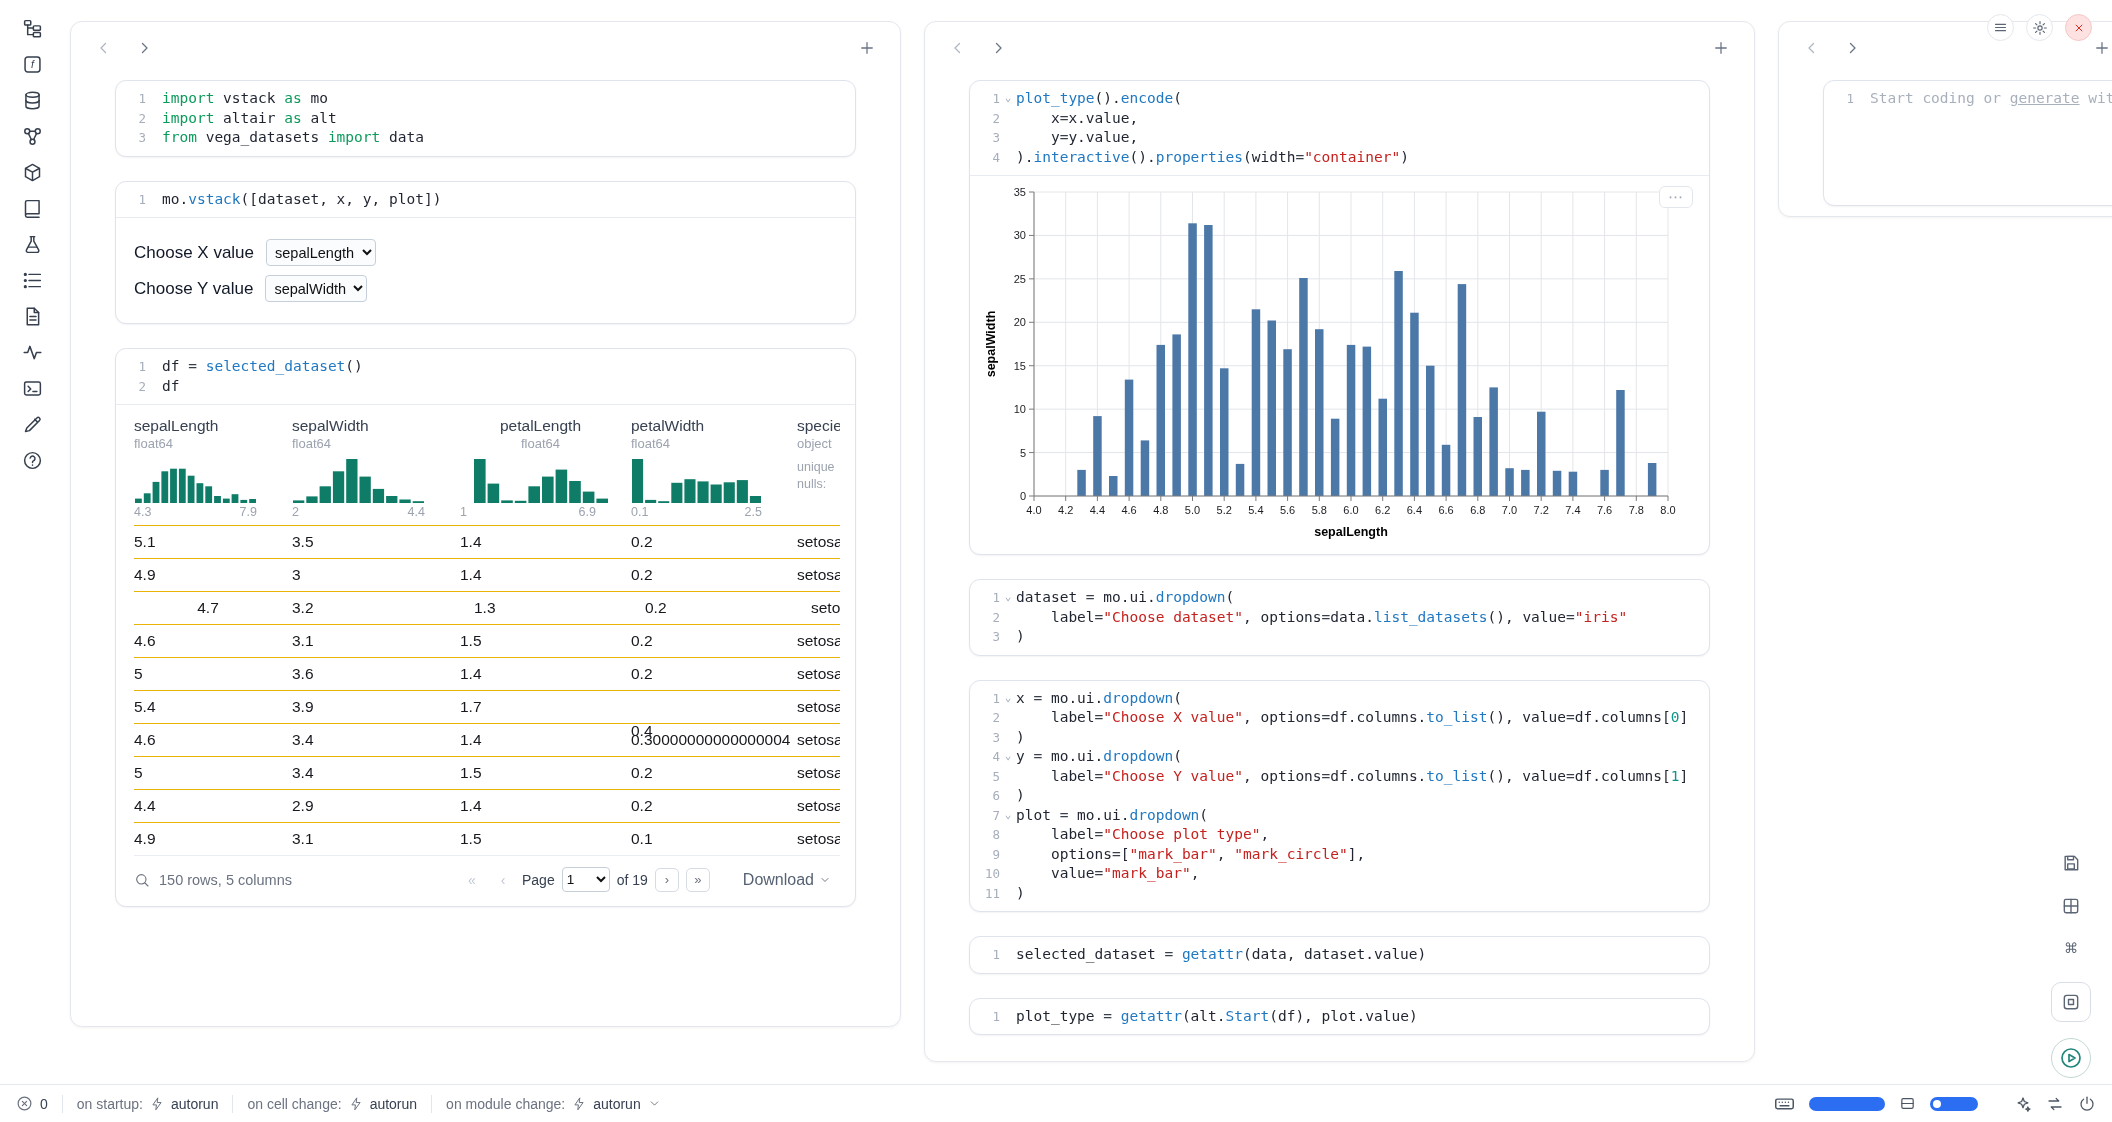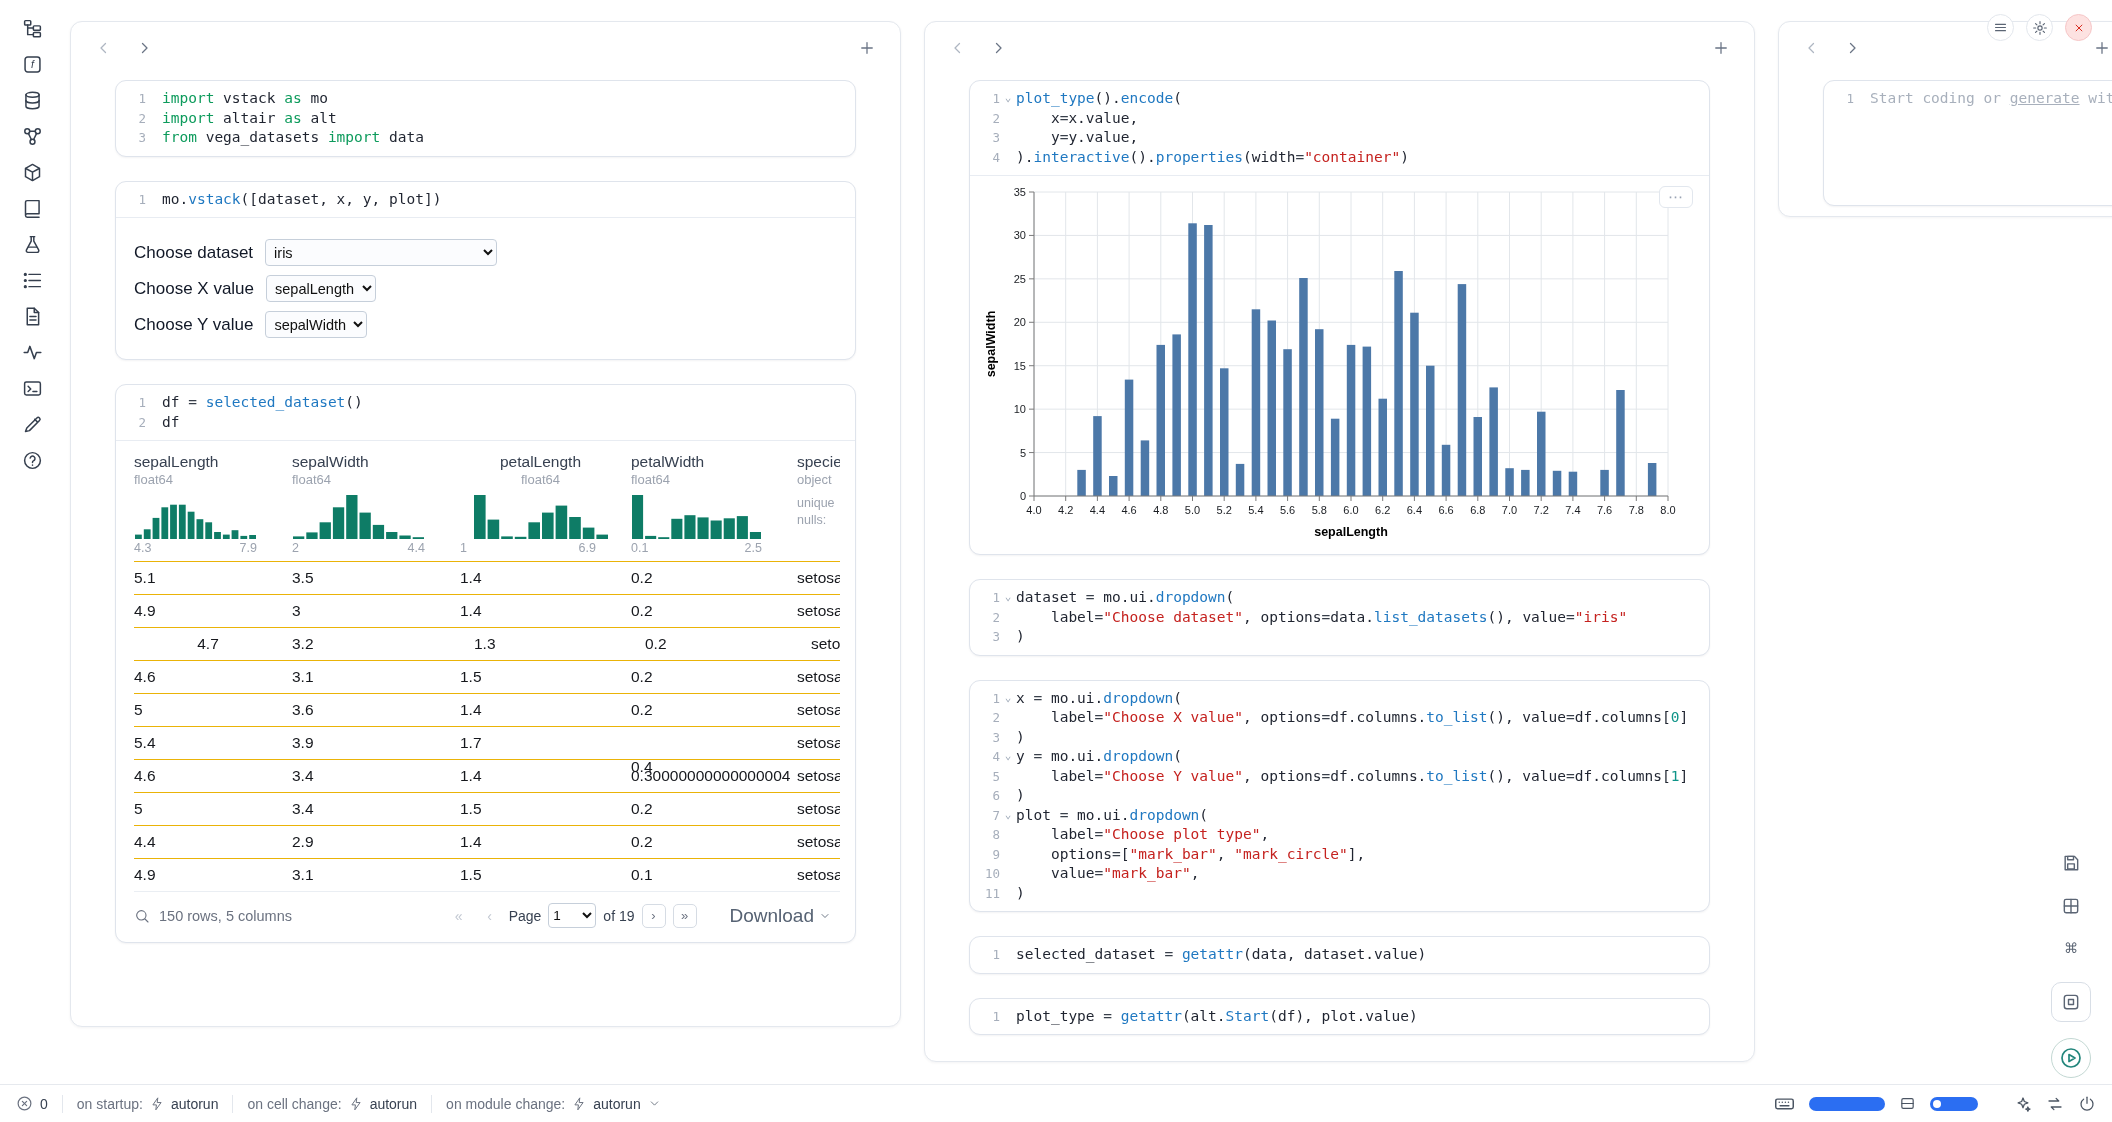--- a/index.html
+++ b/index.html
@@ -62,21 +62,21 @@
   .col-range{display:flex;justify-content:space-between;font-size:12.5px;color:#9ca3af;margin-top:2px;}
   .col-meta{margin-top:8px;font-size:12.5px;color:#9ca3af;line-height:17px;}
   .tbl-rows{border-bottom:1px solid #eaeef3;margin-top:6px;}
   .tbl-row{display:flex;border-top:1px solid #eab308;height:33px;align-items:center;font-size:15.5px;color:#16181d;}
   .tbl-cell{flex:none;overflow:hidden;white-space:nowrap;padding-right:10px;}
   .tbl-foot{display:flex;align-items:center;margin-top:11px;color:#6b7280;font-size:14.5px;gap:9px;}
   .pg{display:flex;align-items:center;gap:7px;margin-left:auto;}
   .pg-btn{width:24px;height:24px;border:1px solid #d6dce4;border-radius:5px;background:#fff;color:#6b7280;font-size:13px;display:flex;align-items:center;justify-content:center;padding:0;}
   .pg-btn.ghost{border:none;color:#c2c8d2;font-size:14px;}
   .pg-label,.pg-of{color:#374151;font-size:14px;}
-  .download{display:flex;align-items:center;gap:5px;color:#566273;font-size:19px;margin-left:18px;background:none;border:none;}
+  .download{display:flex;align-items:center;gap:5px;color:#566273;font-size:16px;margin-left:18px;background:none;border:none;}
 
   
   .chart-out{position:relative;padding:6px 12px 8px;}
   .chart-menu{position:absolute;top:10px;right:16px;width:34px;height:22px;border:1px solid #e2e7ee;border-radius:6px;background:#fff;color:#98a2b3;display:flex;align-items:center;justify-content:center;font-size:15px;letter-spacing:1px;padding:0;}
 
   
   .empty-cell{min-height:126px;}
   .placeholder{color:#a8b0bc;}
   .gen-link{text-decoration:underline;cursor:pointer;color:#a8b0bc;}
 
@@ -253,24 +253,20 @@
           <div class="code-line"><span class="gutter">2</span><span class="fold"></span><span class="tk-kw">import</span><span class="tk-pl"> altair </span><span class="tk-kw">as</span><span class="tk-pl"> alt</span></div>
           <div class="code-line"><span class="gutter">3</span><span class="fold"></span><span class="tk-kw">from</span><span class="tk-pl"> vega_datasets </span><span class="tk-kw">import</span><span class="tk-pl"> data</span></div>
         </div>
       </div>
       <div class="cell">
         <div class="code">
           <div class="code-line"><span class="gutter">1</span><span class="fold"></span><span class="tk-pl">mo.</span><span class="tk-fn">vstack</span><span class="tk-pl">([dataset, x, y, plot])</span></div>
         </div>
         <div class="cell-output">
           <div class="ctl-output">
-            <div class="ctl-row">
-              <span class="ctl-label">Choose dataset</span>
-              <select class="ctl" style="width: 232px;"><option>iris</option></select>
-            </div>
             <div class="ctl-row">
               <span class="ctl-label">Choose X value</span>
               <select class="ctl"><option>sepalLength</option></select>
             </div>
             <div class="ctl-row">
               <span class="ctl-label">Choose Y value</span>
               <select class="ctl"><option>sepalWidth</option></select>
             </div>
           </div>
         </div>

